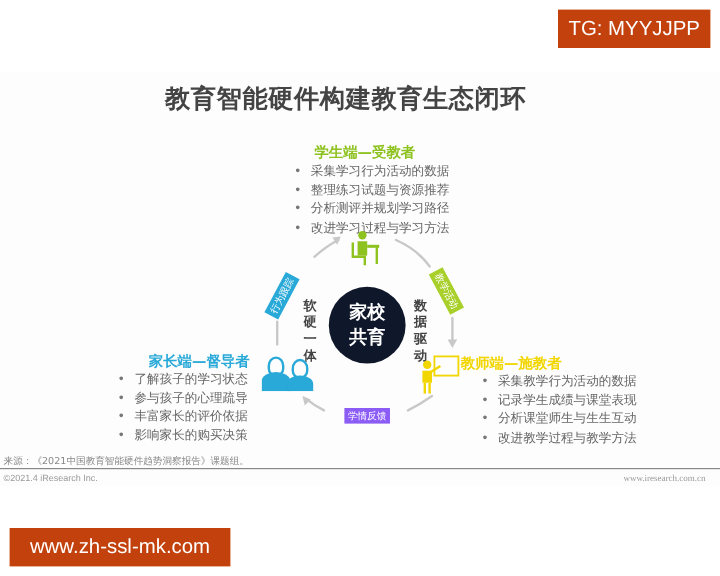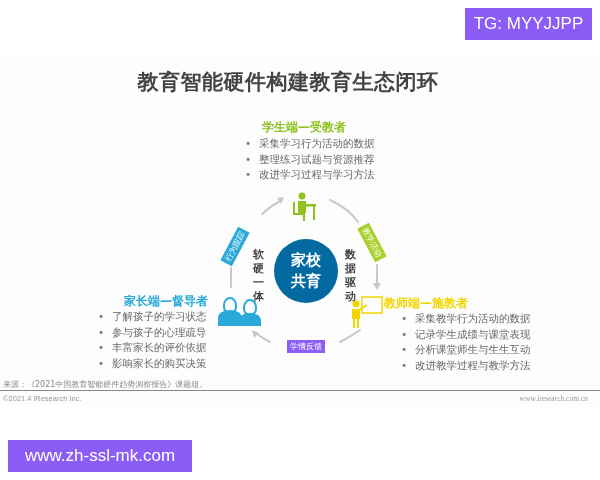--- a/index.html
+++ b/index.html
@@ -1,27 +1,27 @@
 <!DOCTYPE html>
 <html><head>
 <meta charset="utf-8">
 <style>
   html, body { margin:0; padding:0; }
   body { width:600px; height:480px; background:#ffffff; position:relative; overflow:hidden; font-family:"DejaVu Sans", sans-serif; }
   .abs { position:absolute; }
-  .watermark { background:#8b5cf6; color:#ffffff; font-family:"Liberation Sans", sans-serif; }
+  .watermark { background:#c2410c; color:#ffffff; font-family:"Liberation Sans", sans-serif; }
   .wm-top { left:465px; top:8px; width:127px; height:32px; font-size:17px; line-height:32px; text-align:center; }
   .wm-bottom { left:8px; top:440px; width:184px; height:32px; font-size:17px; line-height:32px; text-align:center; }
   .panel { left:0; top:60px; width:600px; height:345px; background:#fdfdfd; }
   .title { left:0; top:68px; width:576px; text-align:center; font-size:21px; font-weight:bold; color:#444; letter-spacing:0.5px; }
   .head { font-size:12px; font-weight:bold; }
   .bullets { margin:0; padding:0; list-style:none; font-size:10.5px; color:#666; }
   .bullets li { line-height:15.5px; }
   .bullets li::before { content:"•"; display:inline-block; width:14px; color:#777; }
-  .center-circle { left:274px; top:239px; width:64px; height:64px; border-radius:50%; background:#0369a1; color:#fff; font-size:15px; font-weight:bold; text-align:center; line-height:21px; display:flex; flex-direction:column; justify-content:center; }
+  .center-circle { left:274px; top:239px; width:64px; height:64px; border-radius:50%; background:#0f172a; color:#fff; font-size:15px; font-weight:bold; text-align:center; line-height:21px; display:flex; flex-direction:column; justify-content:center; }
   .vert { font-size:11px; font-weight:bold; color:#444; width:13px; line-height:14px; text-align:center; word-break:break-all; }
   .cyc-label { font-size:8px; padding:1px 3px; color:#fff; white-space:nowrap; }
   .source { left:3px; top:379px; font-size:8px; color:#888; }
   .rule { left:0; top:390px; width:600px; height:1px; background:#888; }
   .copy { left:3px; top:394px; font-size:7.5px; color:#999; font-family:"Liberation Sans", sans-serif;text-align:right; }
   .site { right:12px; top:394px; font-size:7.5px; color:#999; font-family:Liberation Serif, serif; }
 </style>
 </head>
 <body>
 
@@ -60,20 +60,21 @@
 <div class="abs vert" style="left:344px;top:248px;">数据驱动</div>
 
 <div class="abs cyc-label" style="left:216px;top:240px;background:#29a9d8;transform:rotate(-62deg);">行为跟踪</div>
 <div class="abs cyc-label" style="left:353px;top:236px;background:#a8cf2a;transform:rotate(62deg);">教学活动</div>
 <div class="abs cyc-label" style="left:287px;top:340px;background:#8b5cf6;">学情反馈</div>
 
 <div class="abs head" style="left:262px;top:119px;color:#8dc21f;">学生端—受教者</div>
 <ul class="abs bullets" style="left:245px;top:136px;">
   <li>采集学习行为活动的数据</li>
   <li>整理练习试题与资源推荐</li>
+  <li>分析测评并规划学习路径</li>
   <li>改进学习过程与学习方法</li>
 </ul>
 <svg class="abs" style="left:291px;top:192px;" width="26" height="30" viewBox="0 0 26 30">
   <circle cx="11" cy="4" r="3.5" fill="#8dc21f"></circle>
   <path d="M7,9 h8 v9 h-8z" fill="#8dc21f"></path>
   <rect x="15" y="12" width="10" height="2.5" fill="#8dc21f"></rect>
   <rect x="22" y="14" width="2" height="14" fill="#8dc21f"></rect>
   <path d="M3,10 v12 h10 v7" stroke="#8dc21f" stroke-width="2" fill="none"></path>
   <rect x="7" y="18" width="8" height="3" fill="#8dc21f"></rect>
 </svg>

